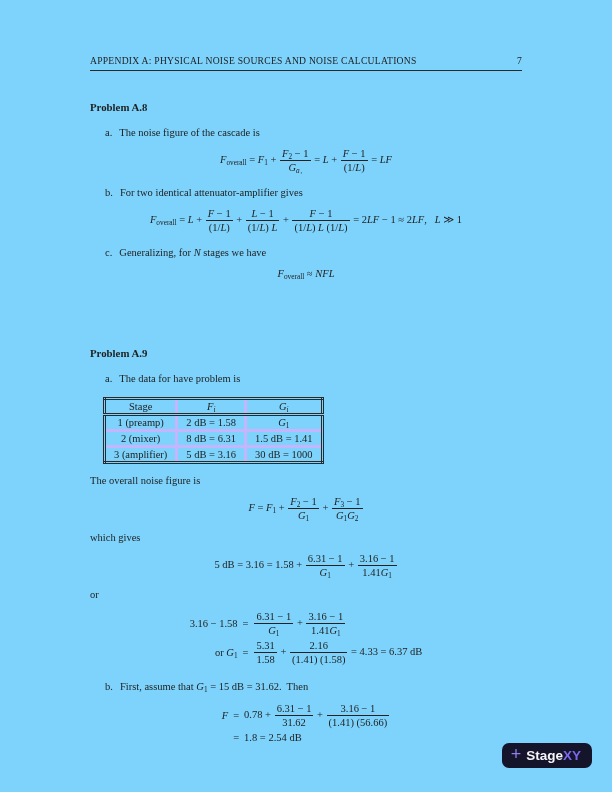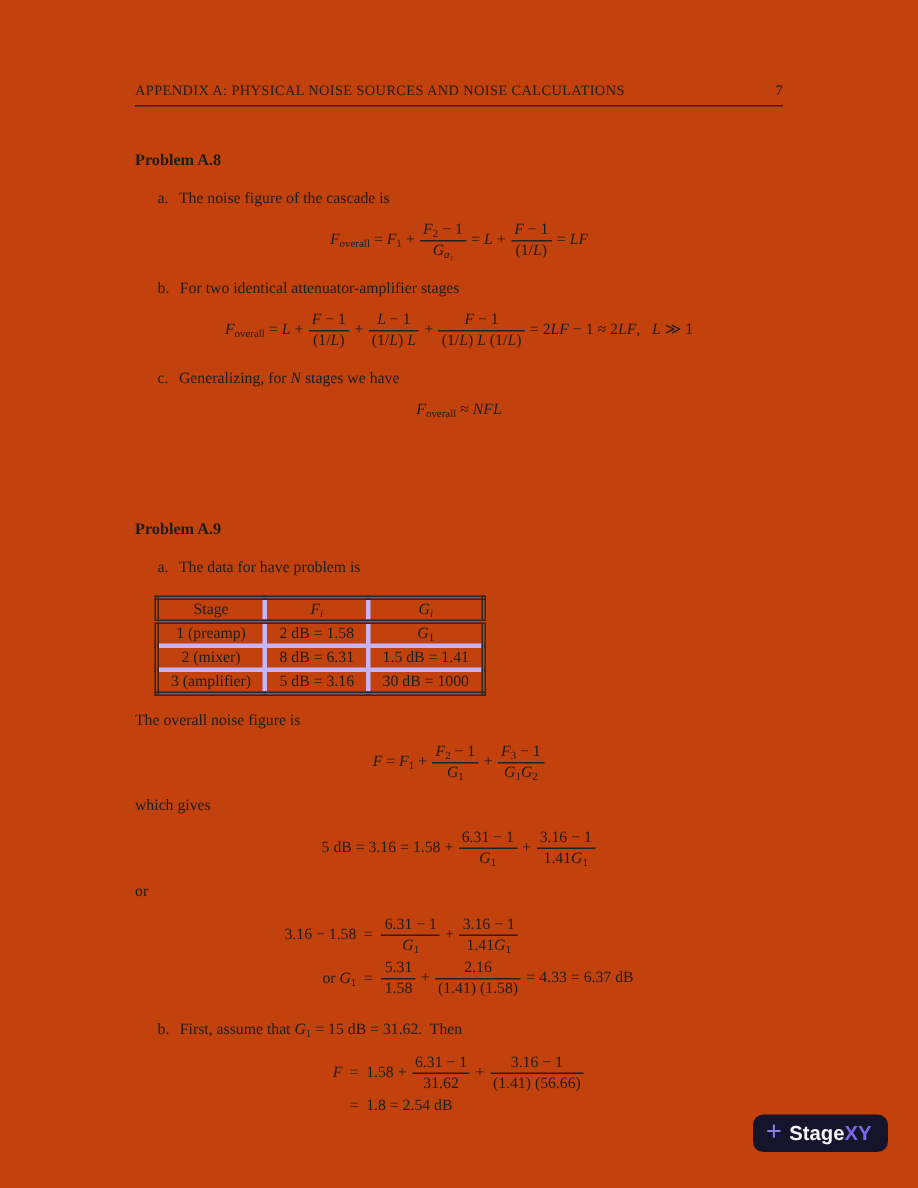--- a/index.html
+++ b/index.html
@@ -1,19 +1,19 @@
 <!DOCTYPE html>
 <html><head>
 <meta charset="utf-8">
 <style>
   html,body{margin:0;padding:0;}
   .page{
     position:relative;
     width:612px;height:792px;
-    background:#c2410c;
+    background:#7dd3fc;
     color:#1e1e1e;
     font-family:"Liberation Serif","DejaVu Serif",serif;
     font-size:10.5px;
     overflow:hidden;
     box-sizing:border-box;
   }
   .content{padding:0 90px;}
   .pagehead{
     display:flex;justify-content:space-between;align-items:flex-end;
     padding-top:55px;padding-bottom:4px;
@@ -73,21 +73,21 @@
     </div>
 
     <div class="prob">Problem A.8</div>
 
     <div class="item">
       <span class="ilabel">a.</span><span>The noise figure of the cascade is</span>
     </div>
     <div class="eq math"><span class="mi">F</span><sub class="msub">overall</sub><span> = </span><span class="mi">F</span><sub class="msub">1</sub><span> + </span><span class="frac"><span class="num"><span class="mi">F</span><sub class="msub">2</sub><span> − 1</span></span><span class="den"><span class="mi">G</span><sub class="msub mi">a₁</sub></span></span><span> = </span><span class="mi">L</span><span> + </span><span class="frac"><span class="num"><span class="mi">F</span><span> − 1</span></span><span class="den"><span>(1/</span><span class="mi">L</span><span>)</span></span></span><span> = </span><span class="mi">LF</span></div>
 
     <div class="item">
-      <span class="ilabel">b.</span><span>For two identical attenuator-amplifier stages</span>
+      <span class="ilabel">b.</span><span>For two identical attenuator-amplifier gives</span>
     </div>
     <div class="eq math"><span class="mi">F</span><sub class="msub">overall</sub><span> = </span><span class="mi">L</span><span> + </span><span class="frac"><span class="num"><span class="mi">F</span><span> − 1</span></span><span class="den"><span>(1/</span><span class="mi">L</span><span>)</span></span></span><span> + </span><span class="frac"><span class="num"><span class="mi">L</span><span> − 1</span></span><span class="den"><span>(1/</span><span class="mi">L</span><span>) </span><span class="mi">L</span></span></span><span> + </span><span class="frac"><span class="num"><span class="mi">F</span><span> − 1</span></span><span class="den"><span>(1/</span><span class="mi">L</span><span>) </span><span class="mi">L</span><span> (1/</span><span class="mi">L</span><span>)</span></span></span><span> = 2</span><span class="mi">LF</span><span> − 1 ≈ 2</span><span class="mi">LF</span><span>,   </span><span class="mi">L</span><span> ≫ 1</span></div>
 
     <div class="item">
       <span class="ilabel">c.</span><span class="math"><span>Generalizing, for </span><span class="mi">N</span><span> stages we have</span></span>
     </div>
     <div class="eq math"><span class="mi">F</span><sub class="msub">overall</sub><span> ≈ </span><span class="mi">NFL</span></div>
 
     <div class="prob prob2">Problem A.9</div>
 
@@ -142,21 +142,21 @@
     </div>
 
     <div class="item">
       <span class="ilabel">b.</span><span class="math"><span>First, assume that </span><span class="mi">G</span><sub class="msub">1</sub><span> = 15 dB = 31.62.  Then</span></span>
     </div>
 
     <div class="eqalign">
       <div class="eqrow">
         <span class="ecl math"><span class="mi">F</span></span>
         <span class="ece math">=</span>
-        <span class="ecr math"><span>1.58 + </span><span class="frac"><span class="num"><span>6.31 − 1</span></span><span class="den"><span>31.62</span></span></span><span> + </span><span class="frac"><span class="num"><span>3.16 − 1</span></span><span class="den"><span>(1.41) (56.66)</span></span></span></span>
+        <span class="ecr math"><span>0.78 + </span><span class="frac"><span class="num"><span>6.31 − 1</span></span><span class="den"><span>31.62</span></span></span><span> + </span><span class="frac"><span class="num"><span>3.16 − 1</span></span><span class="den"><span>(1.41) (56.66)</span></span></span></span>
       </div>
       <div class="eqrow">
         <span class="ecl math"></span>
         <span class="ece math">=</span>
         <span class="ecr math"><span>1.8 = 2.54 dB</span></span>
       </div>
     </div>
 
   </div>
 

